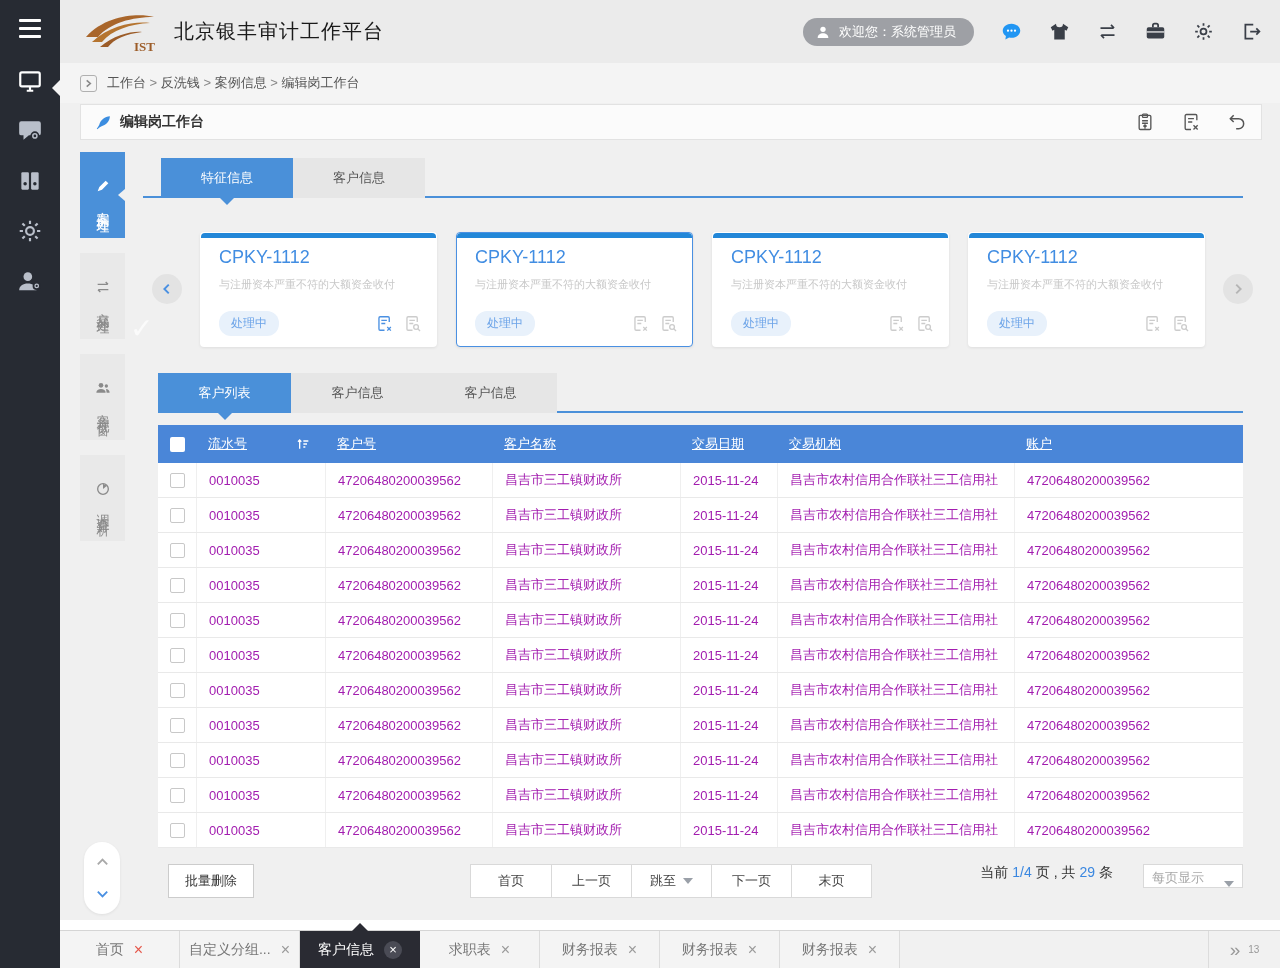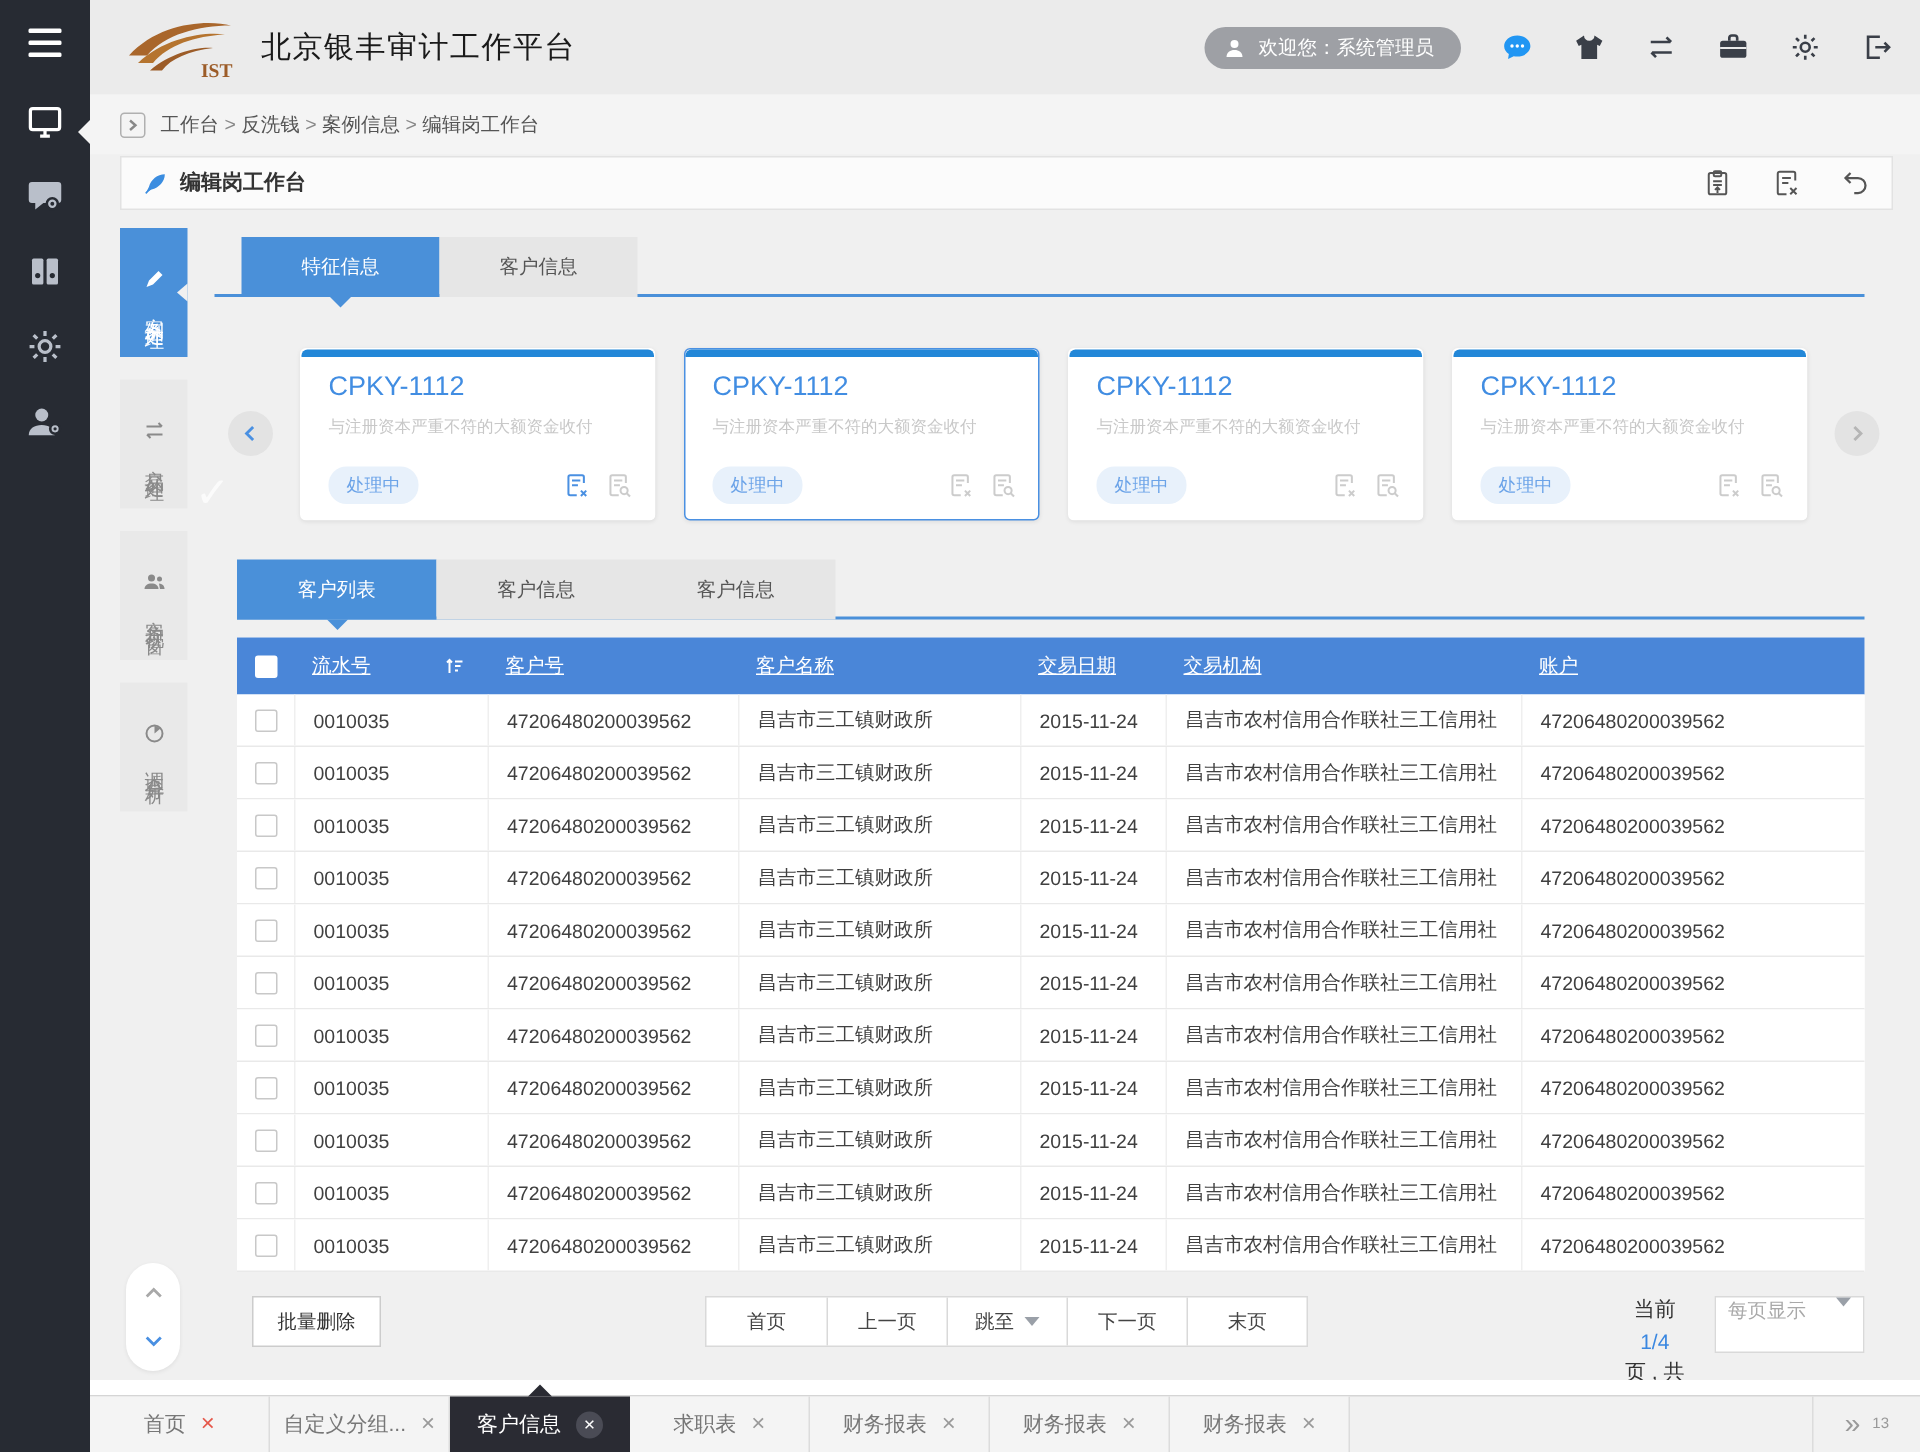--- a/index.html
+++ b/index.html
@@ -88,21 +88,21 @@
   
   .ttabs { position:absolute; left:158px; top:373px; display:flex; z-index:2; }
   .ttab { width:133px; height:40px; display:flex; align-items:center; justify-content:center; font-size:13px; background:#e6e6e6; color:#555; cursor:pointer; position:relative; }
   .ttab.active { background:#4a90d9; color:#fff; }
   .ttab.active::after { content:""; position:absolute; bottom:-7px; left:50%; margin-left:-7px; border-left:7px solid transparent; border-right:7px solid transparent; border-top:7px solid #4a90d9; }
   .t-underline { position:absolute; left:158px; top:411px; width:1085px; height:2px; background:#4a90d9; }
 
   
   .table { position:absolute; left:158px; top:425px; width:1085px; background:#fff; }
   .thead { display:flex; background:#4a86d8; color:#fff; height:38px; align-items:center; font-size:13px;text-decoration:underline; }
-  .trow { display:flex; height:35px; align-items:center; background:#fff; border-bottom:1px solid #e9e9e9; font-size:13px; color:#404040; }
+  .trow { display:flex; height:35px; align-items:center; background:#fff; border-bottom:1px solid #e9e9e9; font-size:13px; color:#a21caf; }
   .tc { height:100%; display:flex; align-items:center; padding-left:12px; overflow:hidden; white-space:nowrap; }
   .trow .tc { border-left:1px solid #efefef; }
   .trow .tc.c0 { border-left:none; }
   .c0 { width:38px; justify-content:center; padding-left:0; }
   .c1 { width:129px; }
   .c2 { width:167px; }
   .c3 { width:188px; }
   .c4 { width:97px; }
   .c5 { width:237px; }
   .c6 { flex:1; }
@@ -112,23 +112,23 @@
   .sort-ic { display:flex; cursor:pointer; }
   .sort-ic svg { width:16px; height:16px; }
 
   
   .pager { position:absolute; left:158px; top:864px; width:1085px; height:34px; }
   .batch-btn { position:absolute; left:10px; top:0; height:34px; padding:0 16px; background:#fff; border:1px solid #ccc; font-size:13px; color:#333; display:flex; align-items:center; cursor:pointer; }
   .pg-group { position:absolute; left:312px; top:0; display:flex; border:1px solid #d9d9d9; background:#fff; height:34px; }
   .pg-btn { width:80px; display:flex; align-items:center; justify-content:center; font-size:13px; color:#444; cursor:pointer; gap:7px; }
   .pg-btn + .pg-btn { border-left:1px solid #d9d9d9; }
   .caret-down { width:0; height:0; border-left:5px solid transparent; border-right:5px solid transparent; border-top:6px solid #9aa0a8; }
-  .pg-info { position:absolute; right:120px; top:0; height:34px; display:flex; align-items:center; font-size:14px; color:#333; gap:4px; white-space:nowrap;flex-direction:column; }
+  .pg-info { position:absolute; right:130px; top:0; height:34px; display:flex; align-items:flex-start; font-size:14px; color:#333; gap:4px; white-space:nowrap; }
   .pg-info .blue { color:#3a87e0; }
-  .perpage-btn { position:absolute; right:0; top:0; width:100px; height:38px; background:#fff; border:1px solid #d9d9d9; display:flex; align-items:flex-start; justify-content:center; gap:20px; font-size:13px; color:#a9a9a9; cursor:pointer; }
+  .perpage-btn { position:absolute; right:0; top:0; width:100px; height:24px; background:#fff; border:1px solid #d9d9d9; display:flex; align-items:flex-end; justify-content:center; gap:20px; font-size:13px; color:#a9a9a9; cursor:pointer; }
 
   
   .bottom-bar { position:absolute; left:60px; top:930px; width:1220px; height:38px; background:#f1f1f1; border-top:1px solid #d5d5d5; display:flex; z-index:10; }
   .btab { width:120px; height:100%; display:flex; align-items:center; justify-content:center; gap:10px; font-size:14px; color:#777; border-right:1px solid #dcdcdc; cursor:pointer; position:relative; background:#f4f4f4; }
   .btab-label { max-width:84px; overflow:hidden; white-space:nowrap; }
   .btab-close { color:#9a9a9a; font-size:16px; line-height:1; cursor:pointer; }
   .btab-close.red { color:#e5574a; }
   .btab.active { background:#2a2b33; color:#fff; border-right:none; }
   .btab.active .btab-close { background:#4a4b55; color:#fff; width:18px; height:18px; border-radius:50%; display:flex; align-items:center; justify-content:center; font-size:13px; }
   .btab-notch { display:none; }

